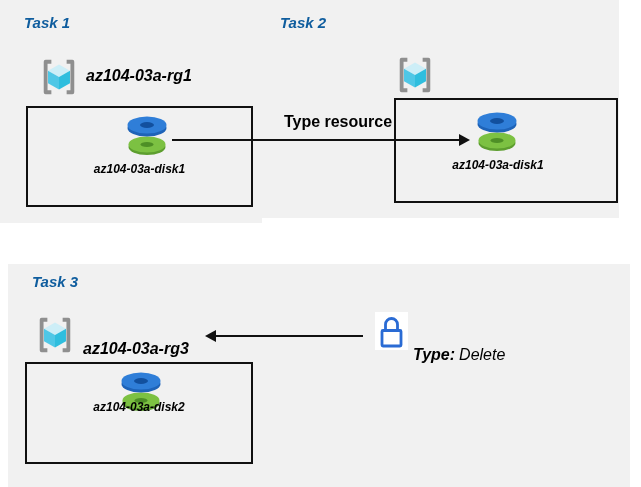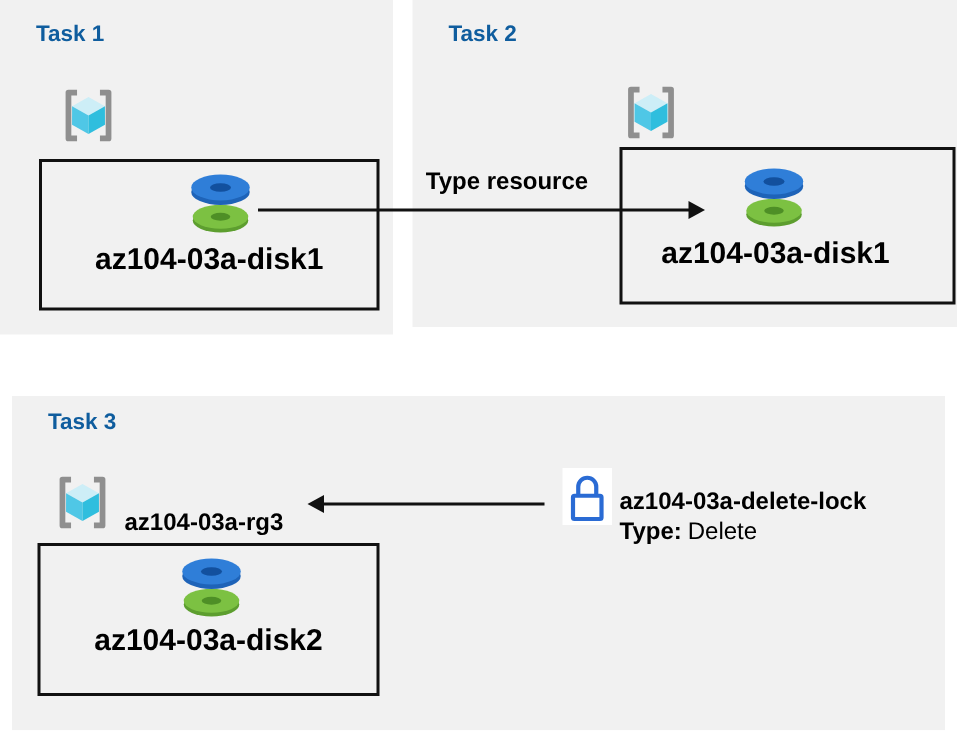--- a/index.html
+++ b/index.html
@@ -19,28 +19,28 @@
     --disk-green:#7cc142;
     --disk-green-side:#5d9e2f;
     --disk-green-hole:#4e8f26;
   }
   html,body{margin:0;padding:0;background:#ffffff;}
   .canvas{
     position:relative;width:641px;height:487px;background:#ffffff;
     font-family:"Liberation Sans",sans-serif;color:var(--text);
     overflow:hidden;
   }
-  .panel{position:absolute;background:var(--panel-bg);}
+  .panel{position:absolute;background:var(--panel-bg);font-style:italic;}
   #task1-panel{left:0;top:0;width:262px;height:223px;}
-  #task2-panel{left:275px;top:0;width:363px;height:218px;}
+  #task2-panel{left:256px;top:0;width:363px;height:218px;}
   #task3-panel{left:8px;top:264px;width:585px;height:223px;padding-left:37px;}
 
   .task-title{position:absolute;font-size:15px;font-weight:bold;color:var(--title-blue);white-space:nowrap;}
   .entity-label{position:absolute;font-size:16px;font-weight:bold;color:var(--text);white-space:nowrap;}
-  .disk-label{position:absolute;font-size:20px;font-weight:bold;color:var(--text);text-align:center;white-space:nowrap;}
+  .disk-label{position:absolute;font-size:12px;font-weight:bold;color:var(--text);text-align:center;white-space:nowrap;}
   .res-box{position:absolute;border:2px solid var(--box-border);box-sizing:border-box;background:transparent;}
   .icon{position:absolute;display:block;}
 
   .arrow-line{position:absolute;height:2px;background:var(--arrow);}
   .arrow-head-right{position:absolute;width:0;height:0;
     border-top:6px solid transparent;border-bottom:6px solid transparent;
     border-left:11px solid var(--arrow);}
   .arrow-head-left{position:absolute;width:0;height:0;
     border-top:6px solid transparent;border-bottom:6px solid transparent;
     border-right:11px solid var(--arrow);}
@@ -92,20 +92,21 @@
   </defs>
 </svg>
 
 <div class="canvas">
 
   <div class="panel" id="task1-panel">
     <div class="task-title" style="left:24px;top:14px;">Task 1</div>
     <svg class="icon" style="left:38px;top:56px;" width="42" height="42" viewBox="0 0 44 44">
         <use href="#sym-rg"></use>
       </svg>
+    <div class="entity-label" style="left:86px;top:67px;">az104-03a-rg1</div>
     <div class="res-box" style="left:26px;top:106px;width:227px;height:101px;"></div>
     <svg class="icon" style="left:124px;top:114px;" width="46" height="42" viewBox="0 0 46 42">
         <use href="#sym-disk"></use>
       </svg>
     <div class="disk-label" style="left:26px;top:162px;width:227px;">az104-03a-disk1</div>
   </div>
 
   <div class="panel" id="task2-panel">
     <div class="task-title" style="left:24px;top:14px;">Task 2</div>
     <svg class="icon" style="left:138px;top:54px;" width="42" height="42" viewBox="0 0 44 44">
@@ -125,29 +126,28 @@
   <div class="panel" id="task3-panel">
     <div class="task-title" style="left:24px;top:9px;">Task 3</div>
     <svg class="icon" style="left:26px;top:50px;" width="42" height="42" viewBox="0 0 44 44">
         <use href="#sym-rg"></use>
       </svg>
     <div class="entity-label" style="left:75px;top:76px;">az104-03a-rg3</div>
     <div class="res-box" style="left:17px;top:98px;width:228px;height:102px;"></div>
     <svg class="icon" style="left:110px;top:106px;" width="46" height="42" viewBox="0 0 46 42">
         <use href="#sym-disk"></use>
       </svg>
-    <div class="disk-label" style="left:17px;top:152px;width:228px;">az104-03a-disk2</div>
+    <div class="disk-label" style="left:17px;top:136px;width:228px;">az104-03a-disk2</div>
 
     <div class="arrow-line" style="left:205px;top:71px;width:150px;"></div>
     <div class="arrow-head-left" style="left:197px;top:66px;"></div>
 
     <div class="lock-tile" style="left:367px;top:48px;">
       <svg width="33" height="38" viewBox="0 0 33 38">
           <use href="#sym-lock"></use>
         </svg>
     </div>
-    <div class="lock-name" style="left:405px;top:62px;">az104-03a-delete-lock</div>
     <div class="lock-type" style="left:405px;top:82px;">
       <span class="t-label">Type:</span><span class="t-value">Delete</span>
     </div>
   </div>
 
 </div>
 
 </body></html>

